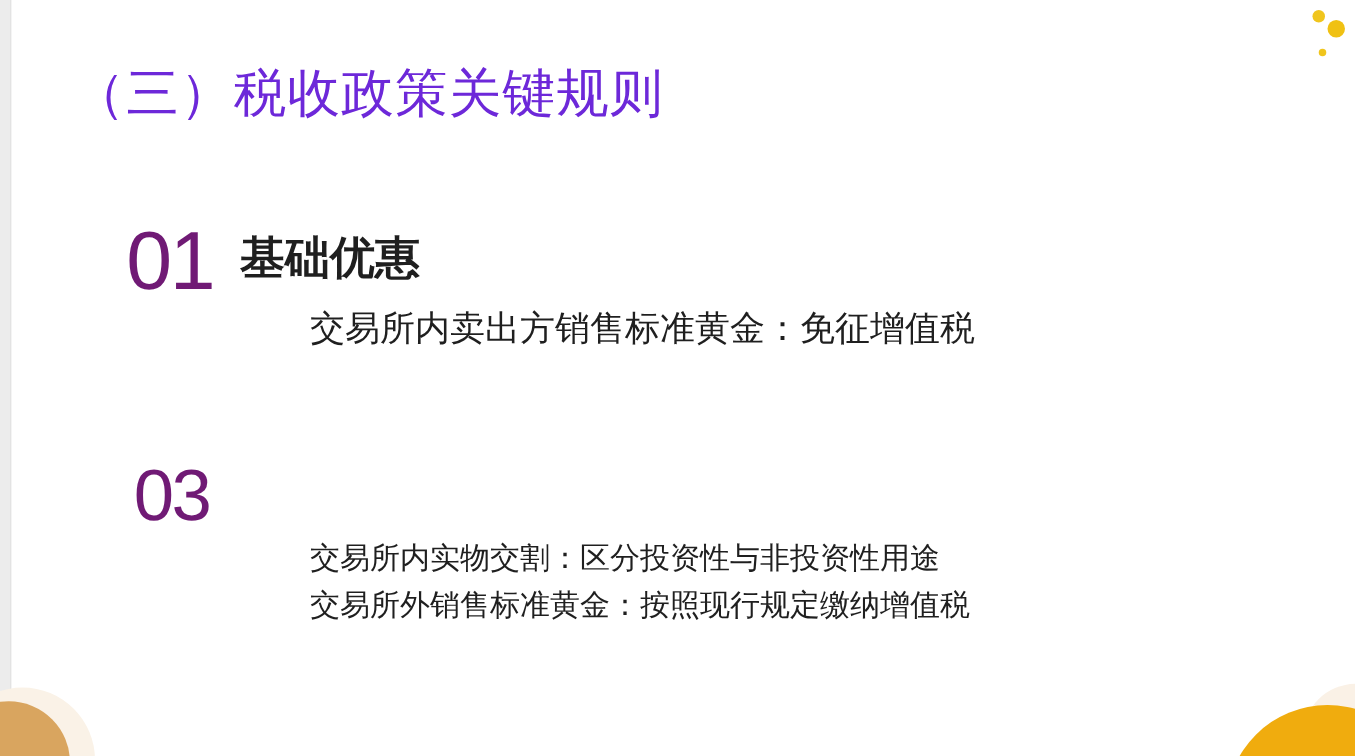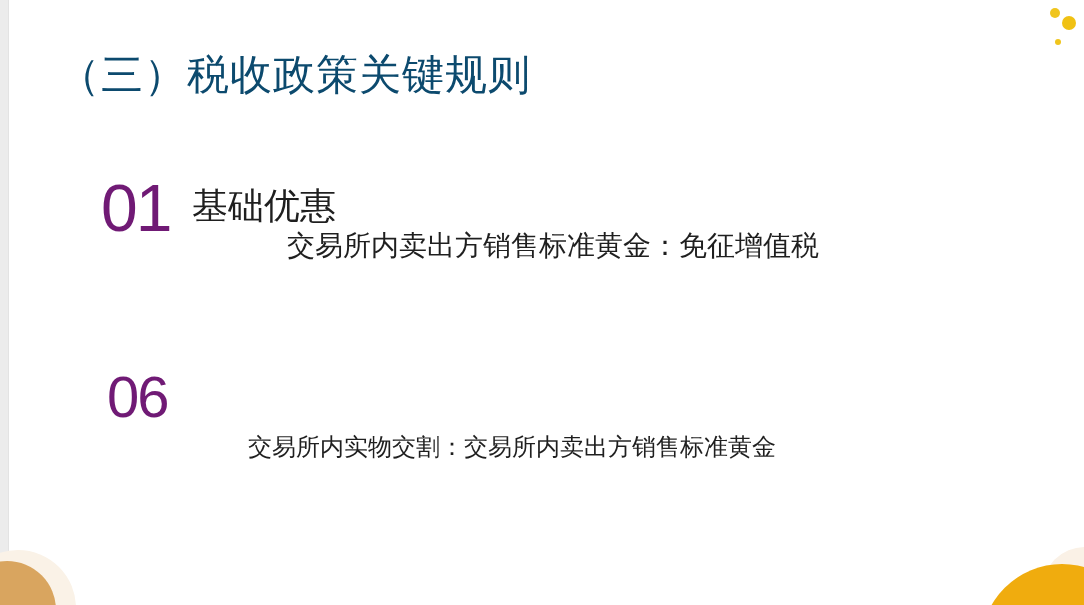--- a/index.html
+++ b/index.html
@@ -20,48 +20,48 @@
     border-right: 1px solid #e3e3e3;
   }
   .title {
     position: absolute;
     left: 58px; top: 52px;
     margin: 0;
     font-size: 42px;
     font-weight: 400;
     line-height: 1.1;
     letter-spacing: 1px;
-    color: #0c4a6e;
+    color: #6d28d9;
     white-space: nowrap;
   }
   .num {
     position: absolute;
     color: #701a75;
     font-weight: 400;
     line-height: 1;
     letter-spacing: -2px;
   }
   .num-01 { left: 101px; top: 175px; font-size: 66px; }
   .num-02 { left: 107px; top: 368px; font-size: 58px; }
   .heading {
     position: absolute;
     left: 192px;
     font-weight: 400;
     color: #1f1f1f;
     line-height: 1;
     white-space: nowrap;
   }
-  .heading-01 { top: 188px; font-size: 36px; }
+  .heading-01 { top: 188px; font-size: 36px; font-weight: bold; }
   .heading-02 { top: 371px; font-size: 32px; }
   .body-block {
     position: absolute;
     left: 248px;
     color: #1f1f1f;
   }
-  .body-01 { top: 223px; font-size: 28px; line-height: 45px; margin-left: 39px; }
+  .body-01 { top: 240px; font-size: 28px; line-height: 45px; }
   .body-02 { top: 428px; font-size: 24px; line-height: 38px; }
   .body-line { white-space: nowrap; }
 
   .dot, .circle { position: absolute; border-radius: 50%; }
   .dot-small { left: 1050px; top: 8px;  width: 10px; height: 10px; background: #f0c51d; }
   .dot-large { left: 1062px; top: 16px; width: 14px; height: 14px; background: #f0c113; }
   .dot-tiny  { left: 1055px; top: 39px; width: 6px;  height: 6px;  background: #f0c51d; }
 
   .cream-bl { left: -40px; top: 550px; width: 116px; height: 116px; background: #faf2e7; }
   .tan-bl   { left: -42px; top: 561px; width: 98px;  height: 98px;  background: #d9a55f; }
@@ -76,23 +76,24 @@
   <div class="edge-bar"></div>
 
   <h1 class="title">（三）税收政策关键规则</h1>
 
   <div class="num num-01">01</div>
   <div class="heading heading-01">基础优惠</div>
   <div class="body-block body-01">
     <div class="body-line">交易所内卖出方销售标准黄金：免征增值税</div>
   </div>
 
-  <div class="num num-02">06</div>
+  <div class="num num-02">03</div>
   <div class="body-block body-02">
-    <div class="body-line">交易所内实物交割：交易所内卖出方销售标准黄金</div>
+    <div class="body-line">交易所内实物交割：区分投资性与非投资性用途</div>
+    <div class="body-line">交易所外销售标准黄金：按照现行规定缴纳增值税</div>
   </div>
 
   <span class="dot dot-small"></span>
   <span class="dot dot-large"></span>
   <span class="dot dot-tiny"></span>
 
   <span class="circle cream-bl"></span>
   <span class="circle tan-bl"></span>
   <span class="circle cream-br"></span>
   <span class="circle gold-br"></span>

